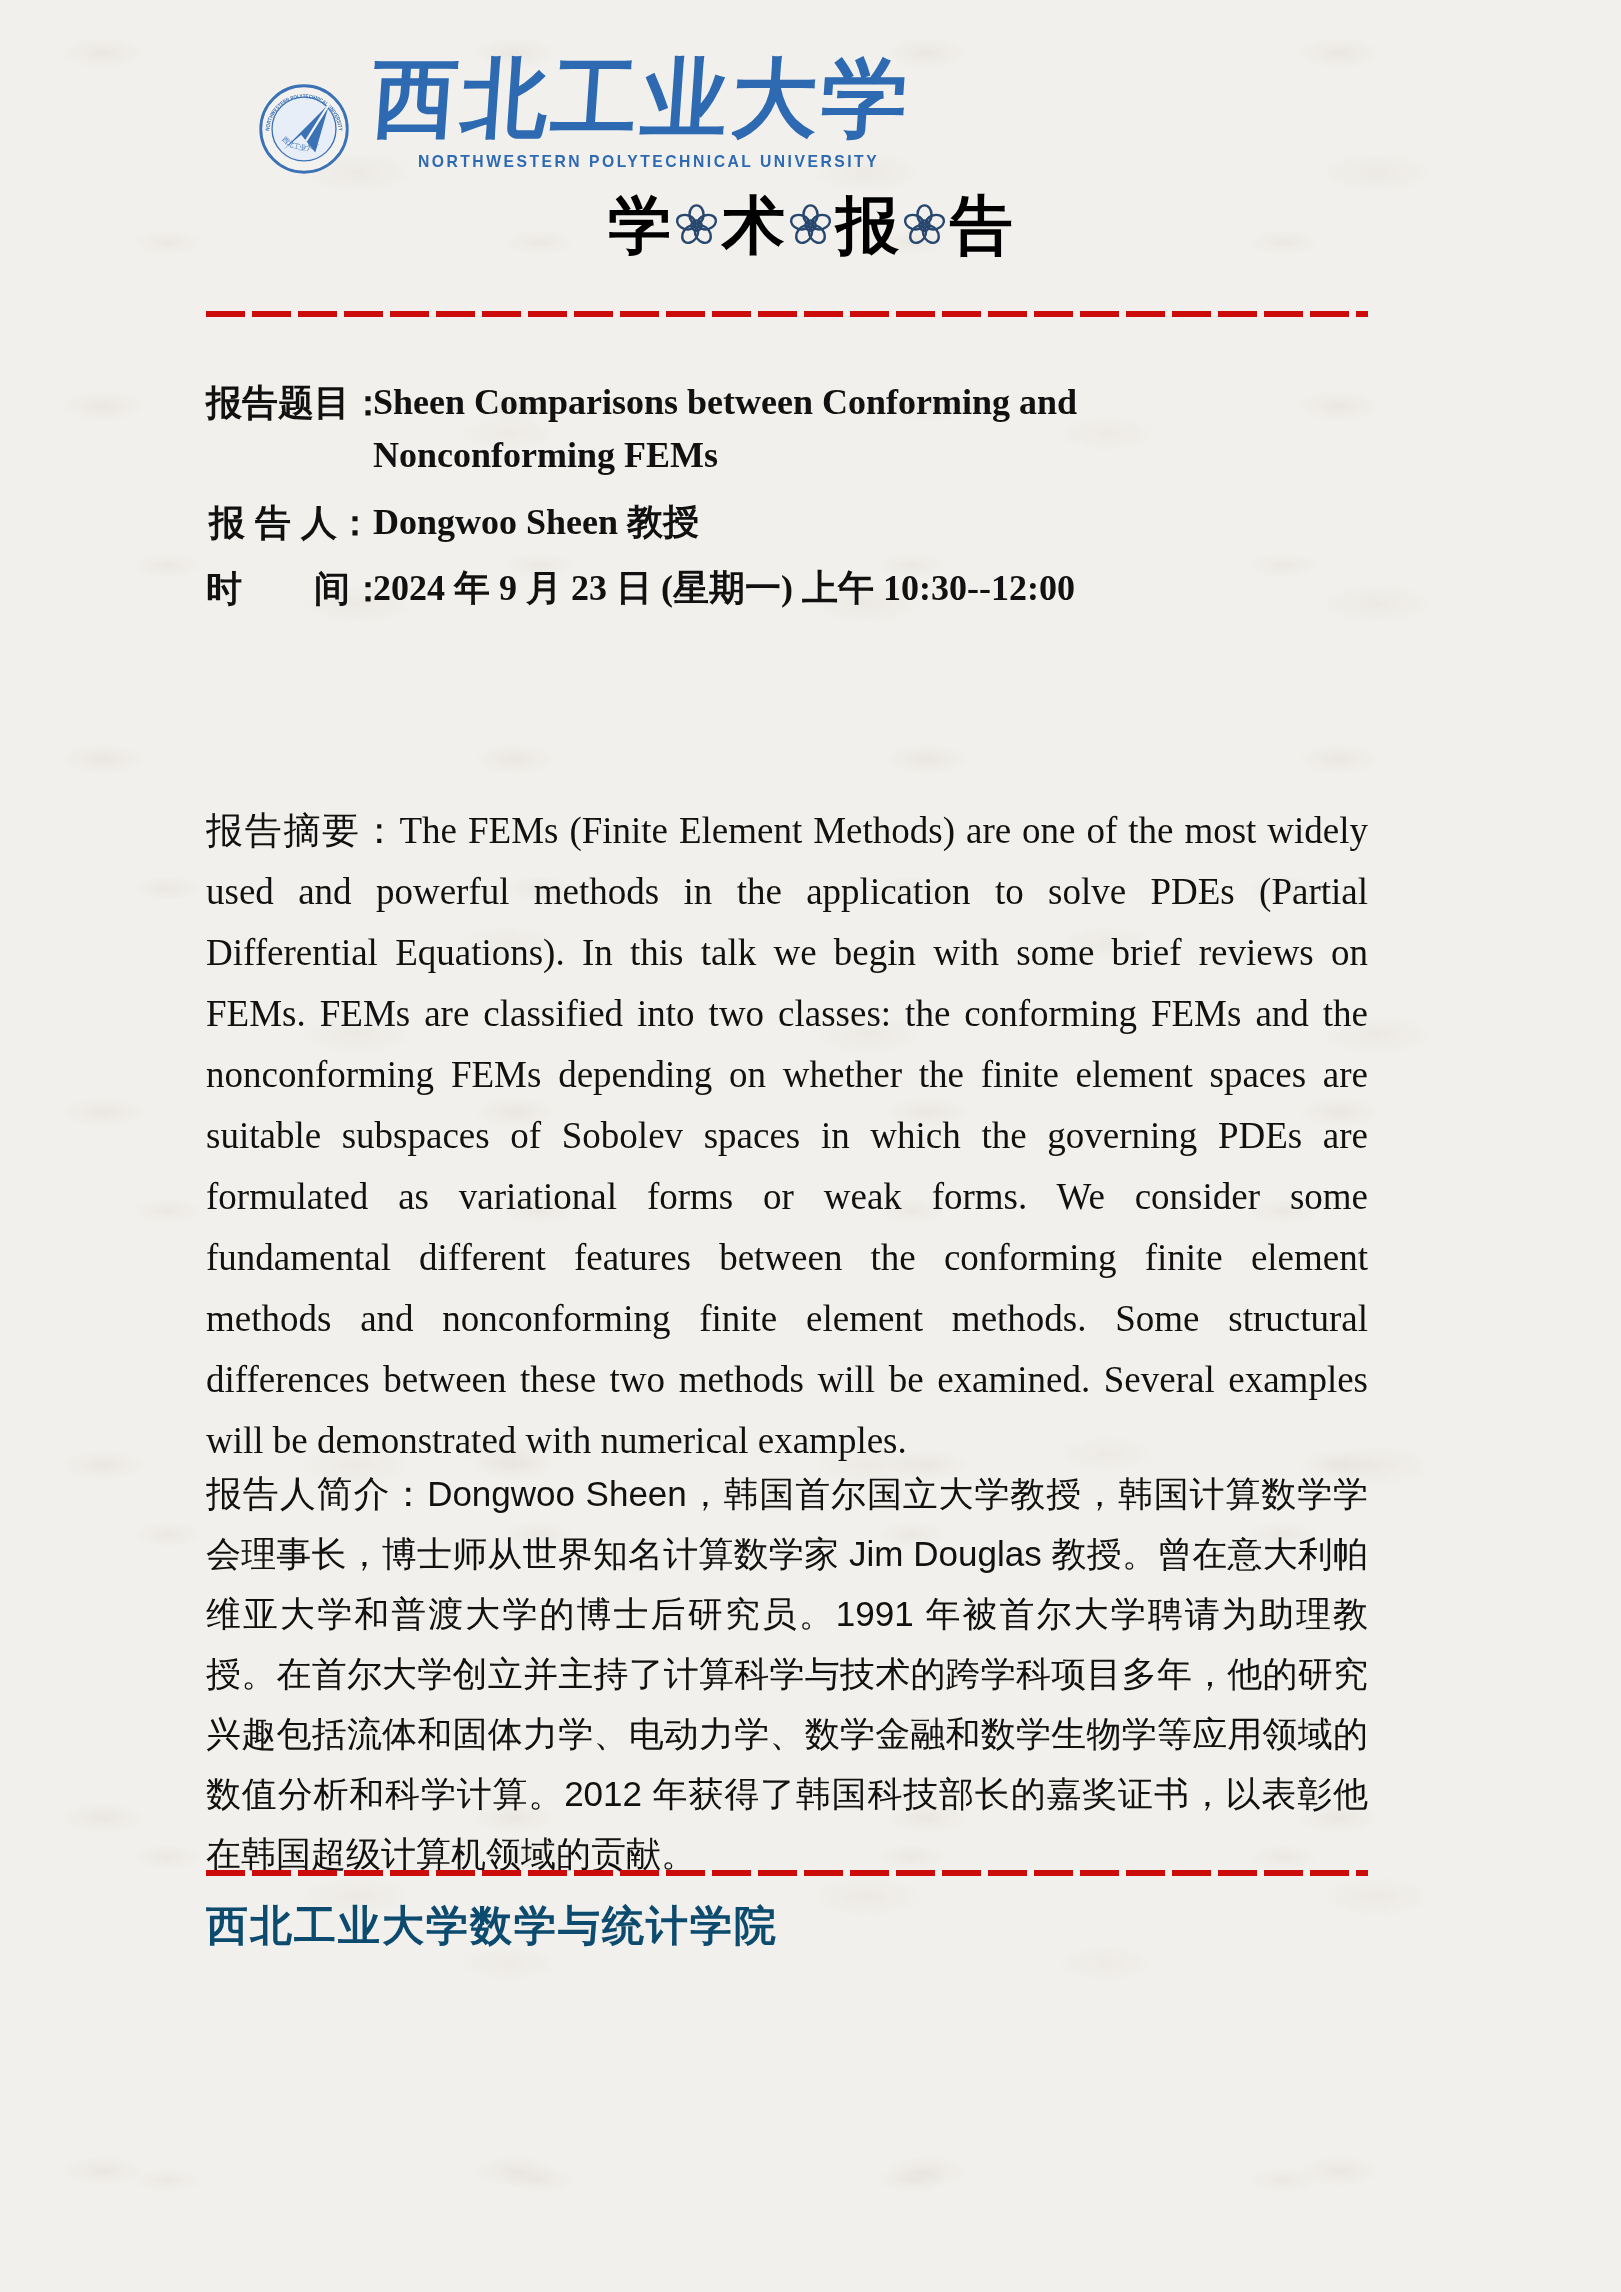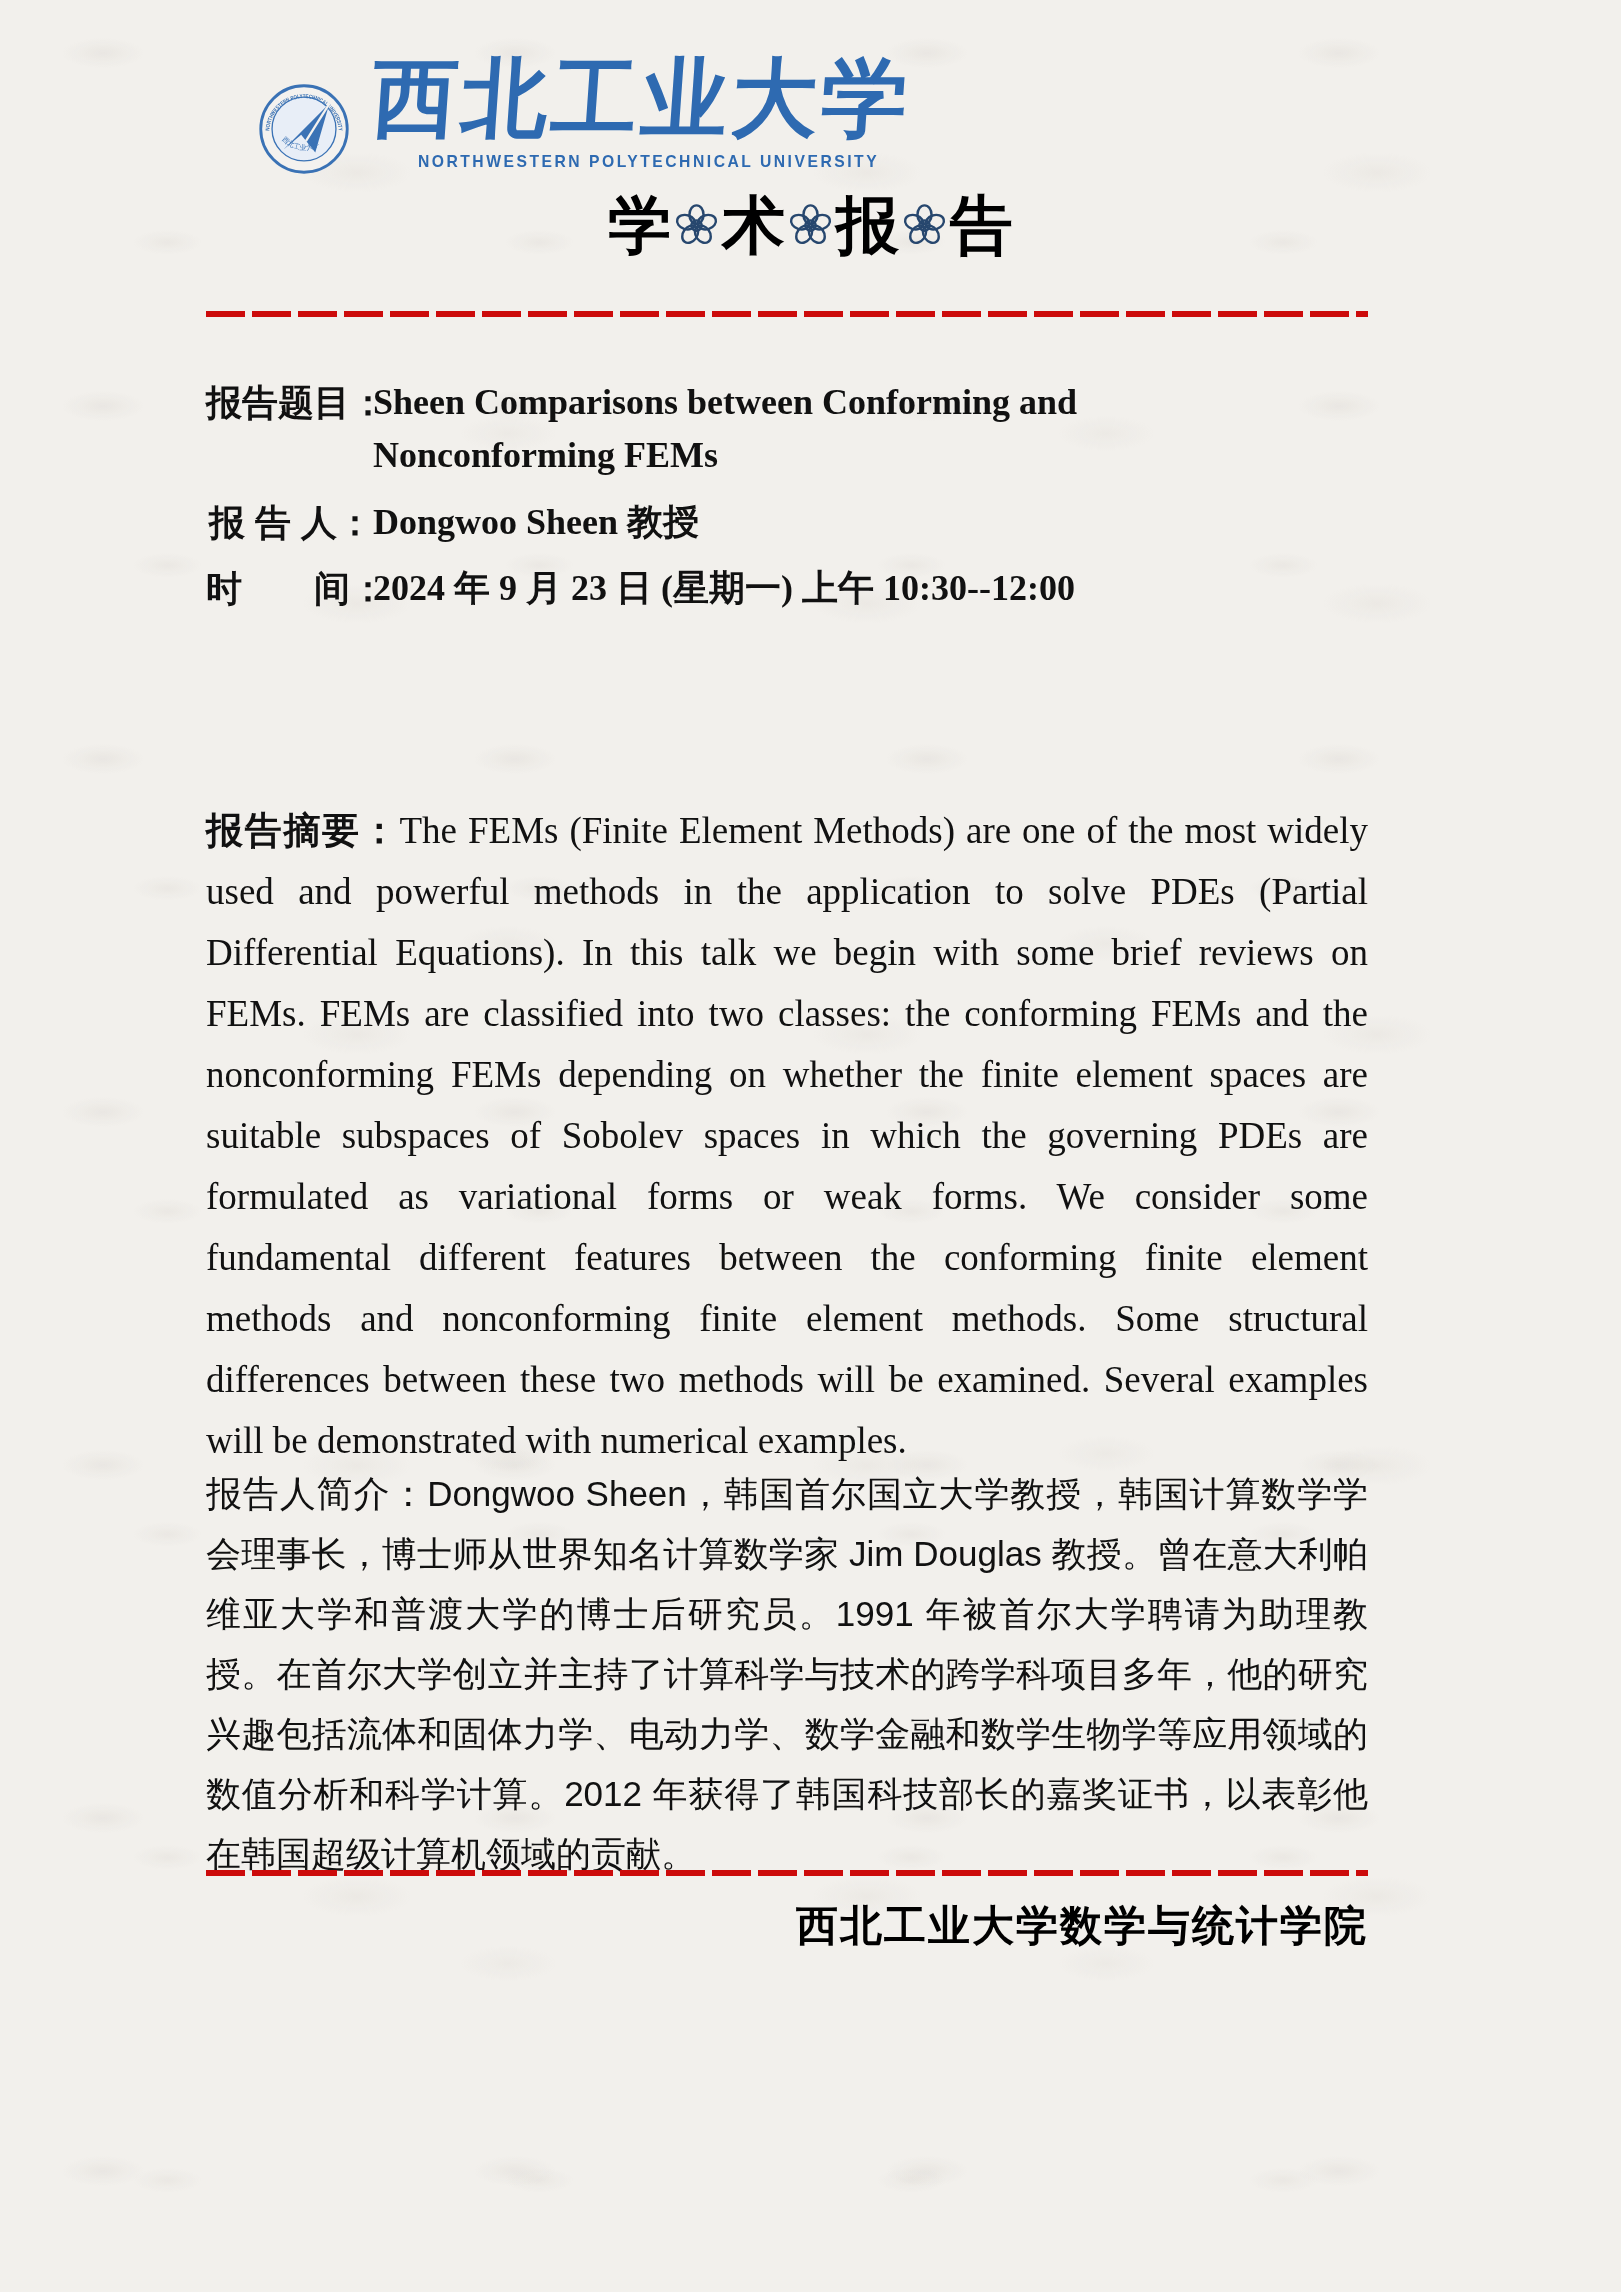--- a/index.html
+++ b/index.html
@@ -63,36 +63,36 @@
     font-family:"Liberation Serif", serif;
   }
 
   
   #abstract{
     left:206px;top:763px;width:1162px;
     font-family:"Liberation Serif", serif;
     font-size:37px;line-height:61px;text-align:justify;
   }
   #abstract .para-label{
-    font-family:"Liberation Sans", sans-serif;font-weight:700;font-size:37px;
+    font-family:"Liberation Sans", sans-serif;font-weight:400;font-size:37px;
   }
 
   
   #bio{
     left:206px;top:1429px;width:1162px;
     font-family:"Liberation Sans", sans-serif;
     font-size:35px;line-height:60px;text-align:justify;
   }
   #bio .para-label{font-weight:400;font-size:36px;}
 
   
   #footer-org{
-    left:206px;top:1898px;width:1162px;text-align:right;
+    left:206px;top:1898px;width:1162px;text-align:left;
     font-family:"Liberation Serif", serif;
-    font-weight:700;font-size:42px;color:#000000;letter-spacing:2px;
+    font-weight:700;font-size:42px;color:#0c4a6e;letter-spacing:2px;
   }
 </style>
 </head>
 <body>
 
 <svg id="seal" class="abs" viewBox="0 0 100 100">
   <circle cx="50" cy="50" r="46" fill="#f4f2ef" stroke="#3a72b5" stroke-width="3"></circle>
   <circle cx="50" cy="50" r="34" fill="#e8eef7" stroke="#3a72b5" stroke-width="1.4"></circle>
   <defs>
     <path id="sealTopArc" d="M 13 54 A 37 37 0 0 1 87 54" fill="none"></path>

